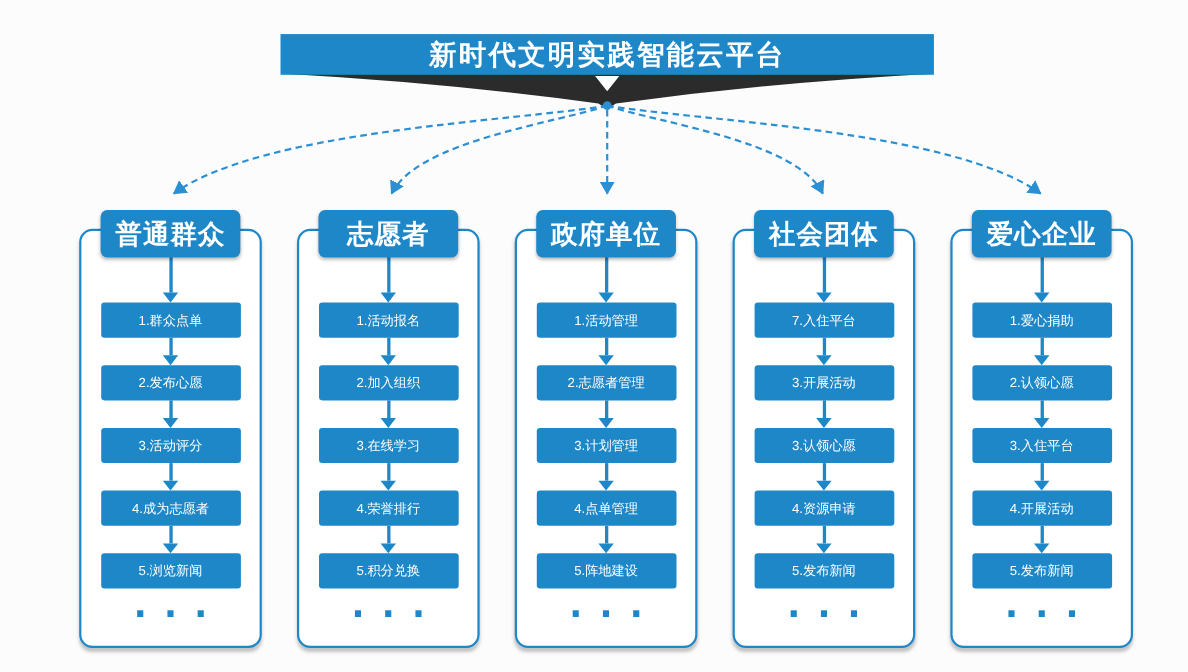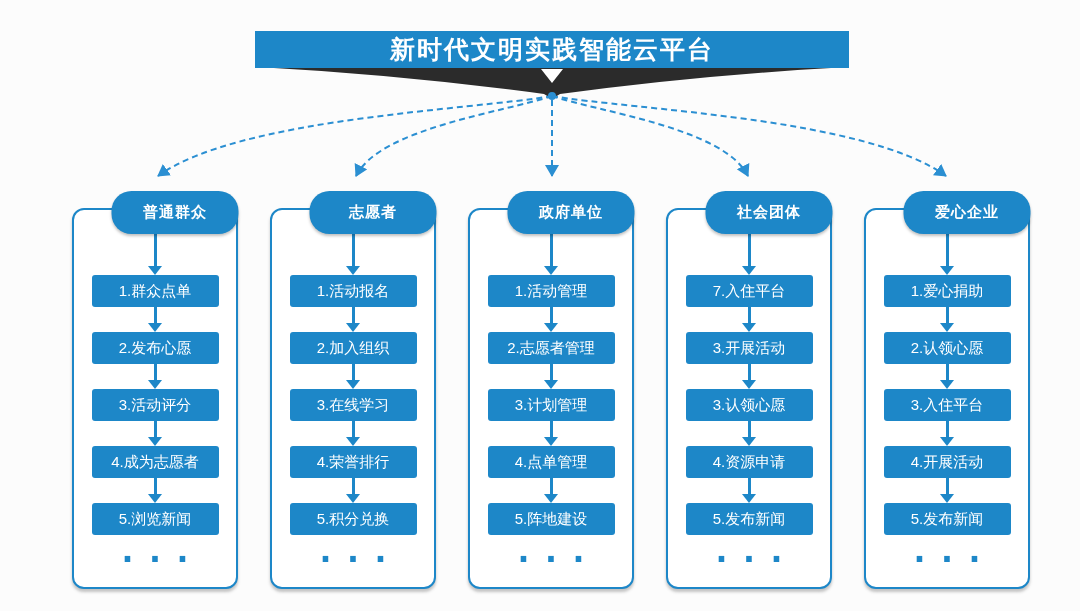--- a/index.html
+++ b/index.html
@@ -24,33 +24,33 @@
   }
   .connectors { position:absolute; left:0; top:0; width:1080px; height:611px; z-index:1; }
   .column {
     position:absolute; top:208px; width:166px; height:381px;
     border:2px solid var(--primary); border-radius:12px; background:#fff;
     box-shadow:0 3px 3px rgba(90,90,90,.35);
     z-index:2;
   }
   .col-header {
     position:absolute; top:-19px; left:50%; transform:translateX(-50%);
-    width:127px; height:43px; background:var(--primary); border-radius:20px;
-    color:#fff; font-size:15px; font-weight:bold; letter-spacing:1px;
+    width:127px; height:43px; background:var(--primary); border-radius:6px;
+    color:#fff; font-size:24px; font-weight:bold; letter-spacing:1px;
     display:flex; align-items:center; justify-content:center;
     box-shadow:0 2px 3px rgba(0,0,0,.25);
-    white-space:nowrap; z-index:4;margin-left:20px;
+    white-space:nowrap; z-index:4;
   }
   .col-body {
     position:absolute; top:22px; left:0; right:0;
     display:flex; flex-direction:column; align-items:center;
   }
   .step {
     width:127px; height:32px; background:var(--primary); color:#fff;
-    font-size:15px; border-radius:3px;
+    font-size:12px; border-radius:3px;
     display:flex; align-items:center; justify-content:center;
     white-space:nowrap;
   }
   .arrow { position:relative; width:16px; }
   .arrow.long  { height:43px; }
   .arrow.short { height:25px; }
   .arrow::before {
     content:""; position:absolute; left:6.5px; top:0;
     width:3px; height:calc(100% - 9px); background:var(--primary);
   }

